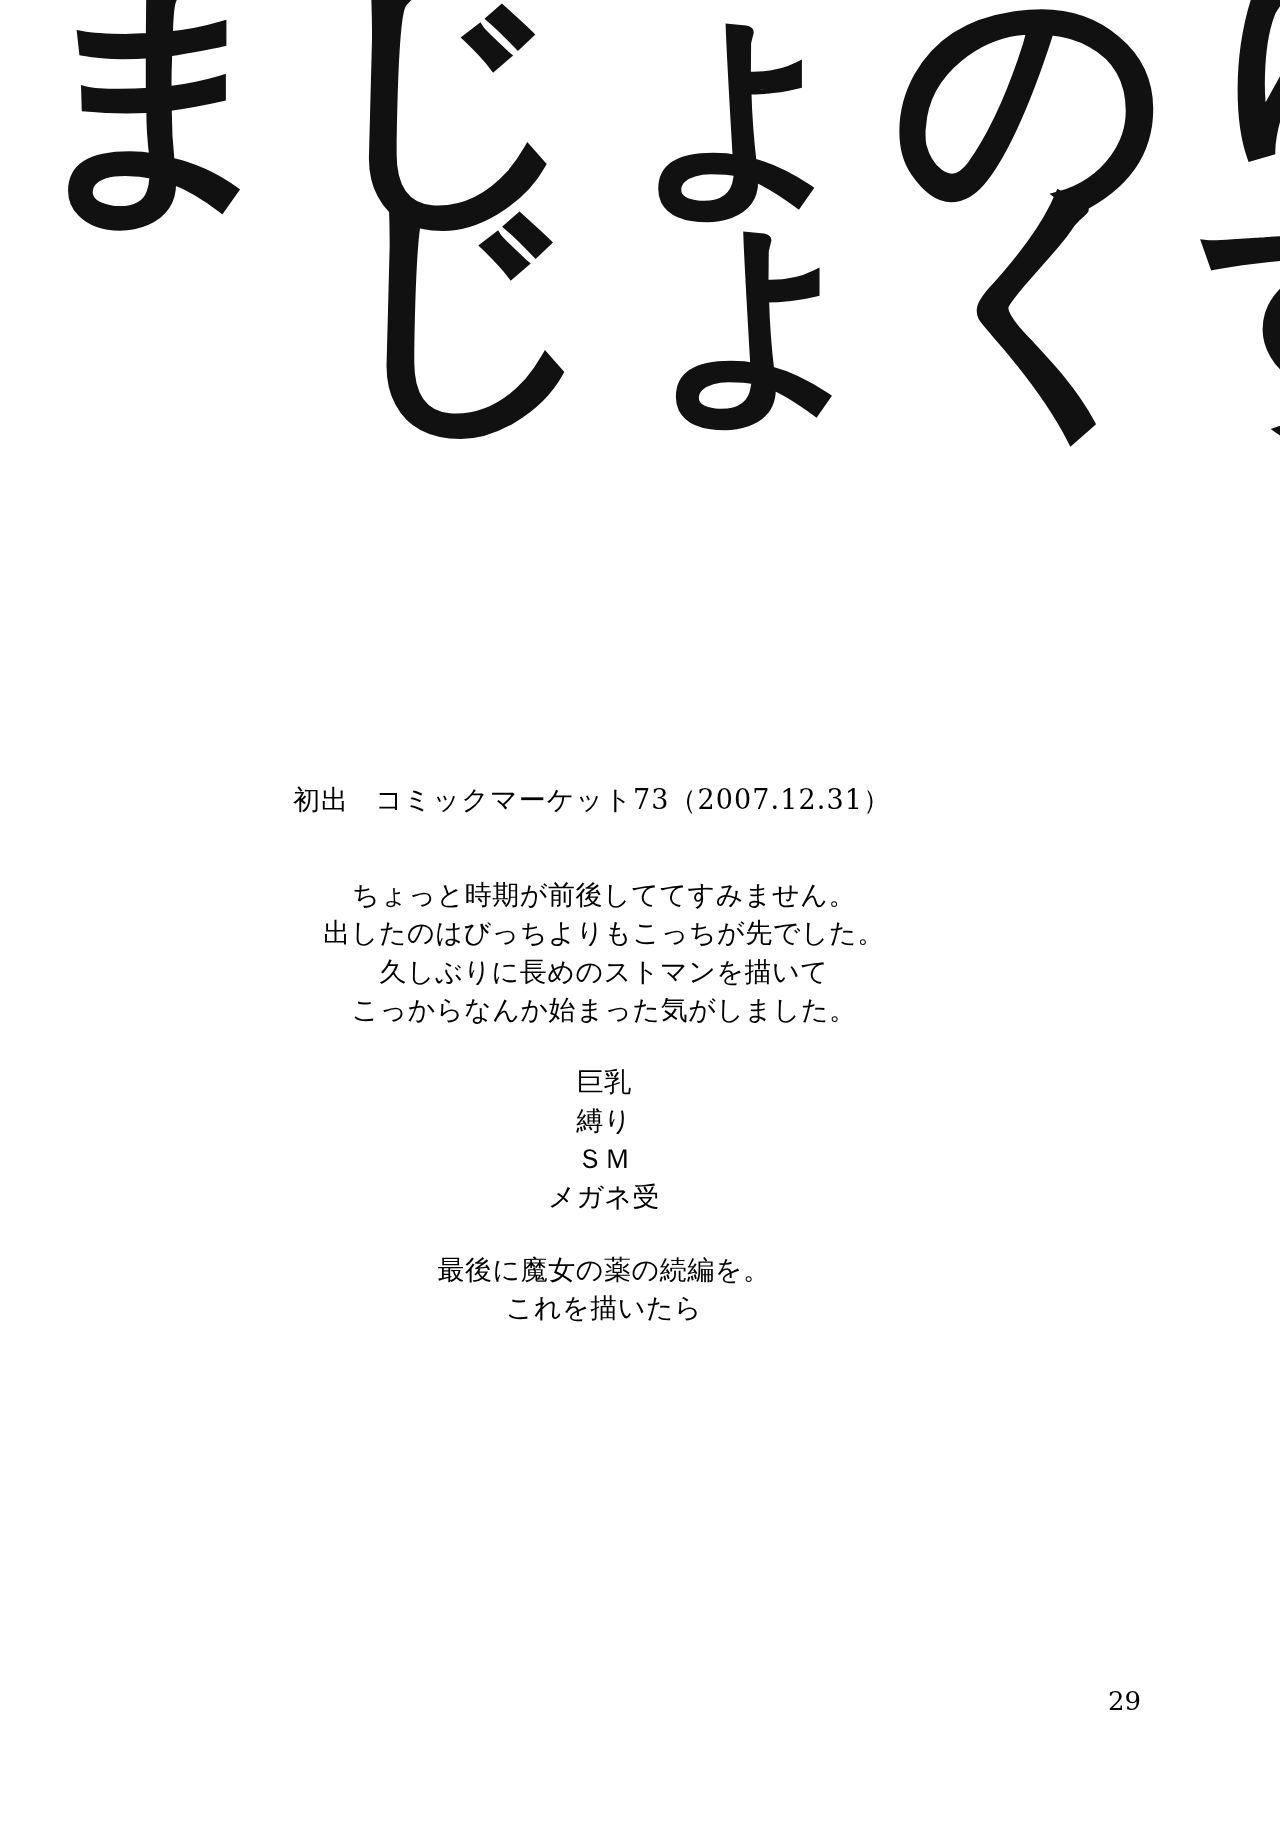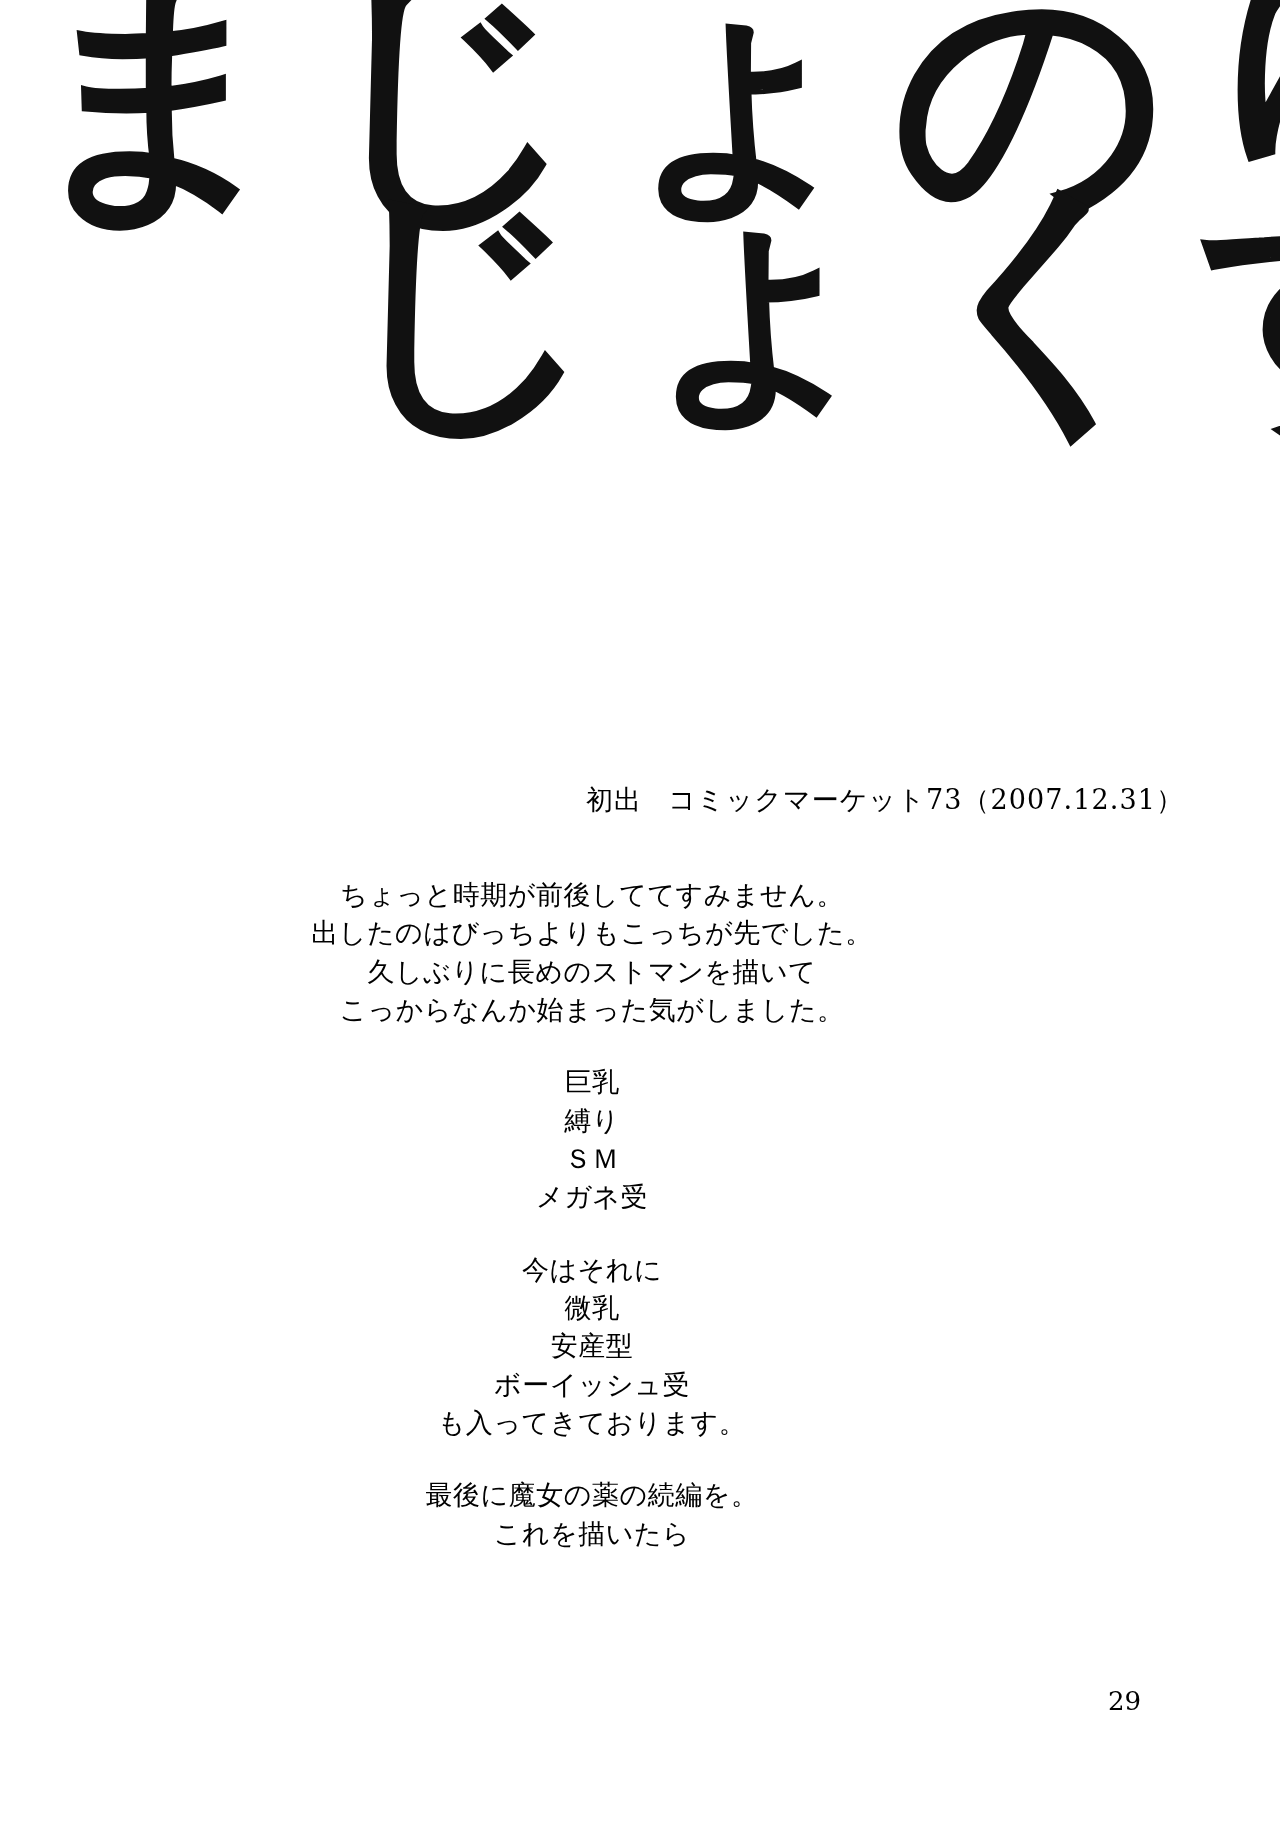--- a/index.html
+++ b/index.html
@@ -48,34 +48,34 @@
     font-size: 268px;
     line-height: 1;
   }
 
   
   .credit-line {
     position: absolute;
     top: 782px;
     left: 0;
     width: 1184px;
-    text-align: right;
+    text-align: center;
     font-size: 27px;
     letter-spacing: 0.04em;
     font-family: "DejaVu Serif", serif;
   }
   .credit-line .spacer {
     display: inline-block;
     width: 26px;
   }
 
   .body-text {
     position: absolute;
     top: 876px;
-    left: 0;
+    left: 12px;
     width: 1184px;
     text-align: center;
     font-size: 27px;
     line-height: 1.42;
     font-family: Liberation Serif, serif;
     letter-spacing: 0.02em;
   }
   .para {
     margin: 0 0 34px 0;
   }
@@ -115,27 +115,20 @@
       <div>久しぶりに長めのストマンを描いて</div>
       <div>こっからなんか始まった気がしました。</div>
     </div>
     <div class="para">
       <div>巨乳</div>
       <div>縛り</div>
       <div>ＳＭ</div>
       <div>メガネ受</div>
     </div>
     <div class="para">
-      <div>今はそれに</div>
-      <div>微乳</div>
-      <div>安産型</div>
-      <div>ボーイッシュ受</div>
-      <div>も入ってきております。</div>
-    </div>
-    <div class="para">
       <div>最後に魔女の薬の続編を。</div>
       <div>これを描いたら</div>
     </div>
   </div>
 
   <div class="page-number">29</div>
 
 </div>
 
 </body></html>

